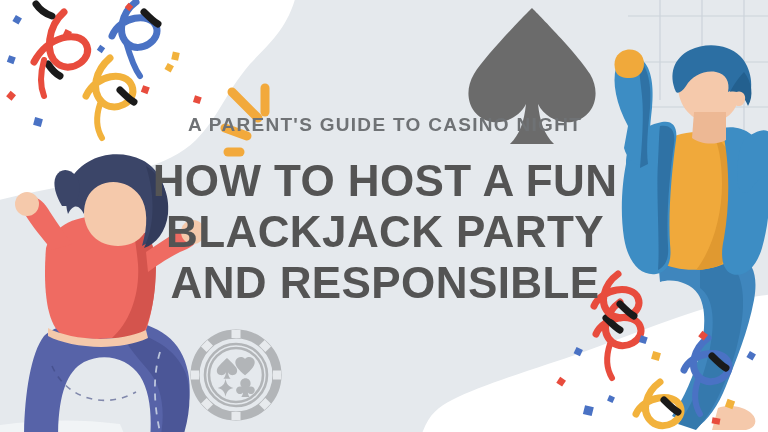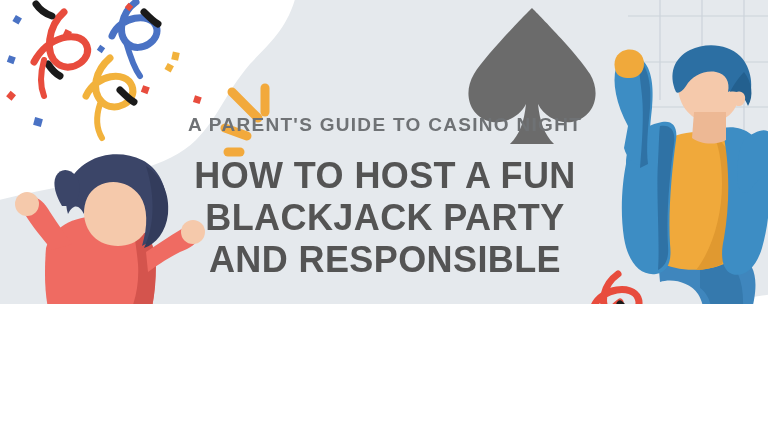--- a/index.html
+++ b/index.html
@@ -3,21 +3,21 @@
 <meta charset="utf-8">
 <style>
   html, body {
     margin: 0;
     padding: 0;
     background: #ffffff;
   }
   #poster {
     position: relative;
     width: 768px;
-    height: 304px;
+    height: 432px;
     overflow: hidden;
     background: #e5e9ed;
     font-family: "Liberation Sans", sans-serif;
   }
   .layer { position: absolute; top: 0; left: 0; width: 768px; height: 432px; }
   .layer svg { display: block; width: 768px; height: 432px; }
 
   
   .text-block {
     position: absolute;
@@ -31,21 +31,21 @@
     color: #6f7275;
     font-size: 19px;
     font-weight: 700;
     letter-spacing: 1.3px;
     line-height: 1.32;
     text-transform: uppercase;
     margin: 0 0 18px 0;
   }
   .headline {
     color: #545454;
-    font-size: 36px;
+    font-size: 44px;
     font-weight: 700;
     letter-spacing: 0.4px;
     line-height: 1.16;
     text-transform: uppercase;
     margin: 0;
   }
   .headline .ln { display: block; }
 </style>
 </head>
 <body>

